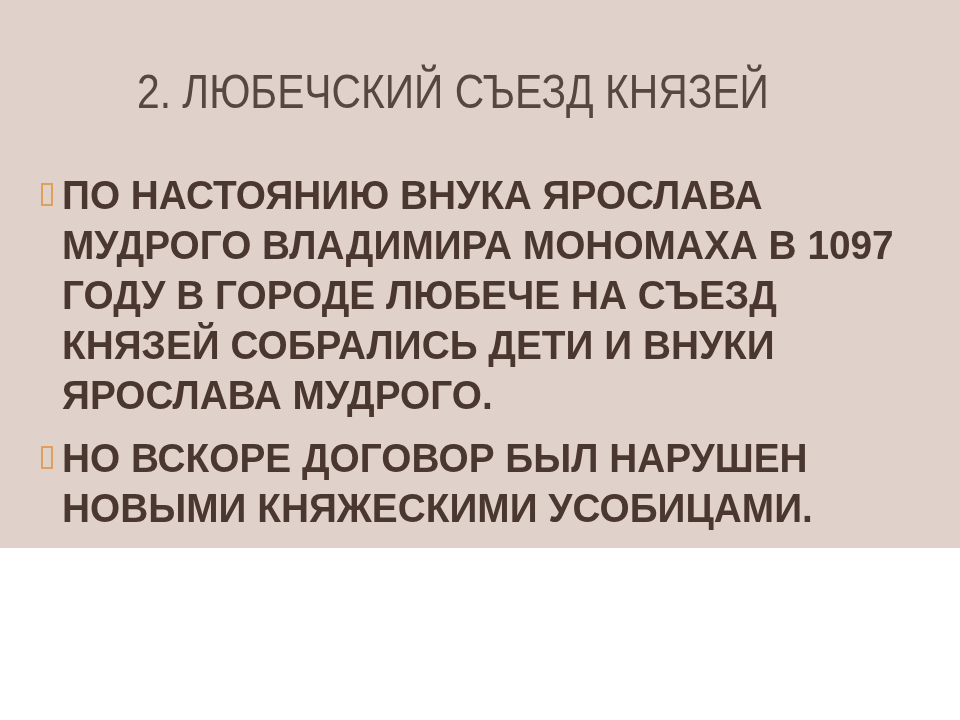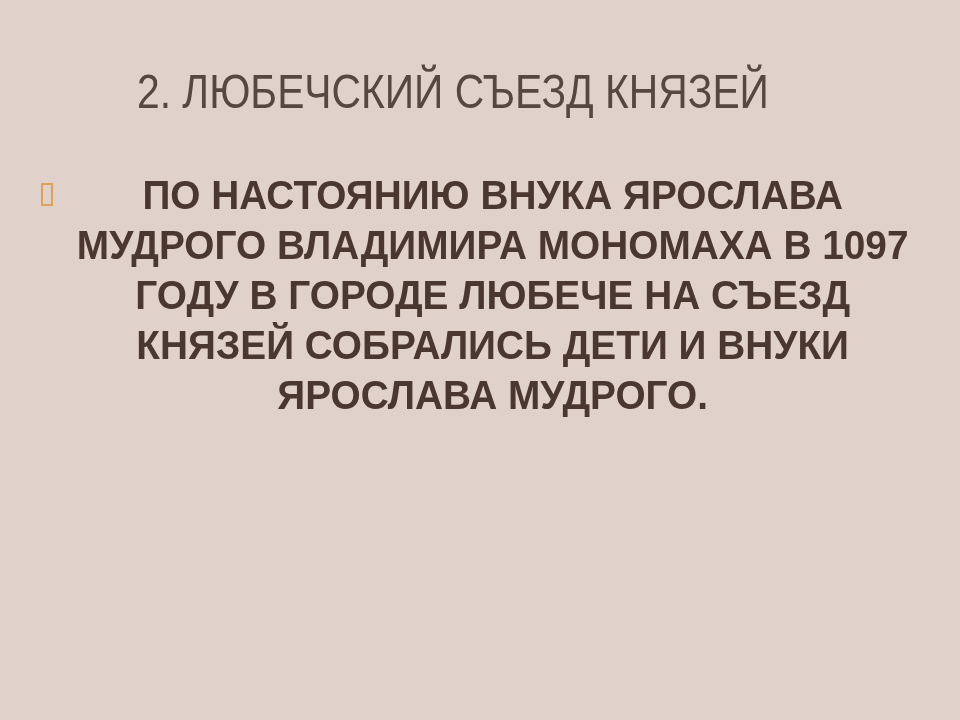--- a/index.html
+++ b/index.html
@@ -2,21 +2,21 @@
 <html style="--bg: #e0d1cb; --title-color: #564741; --body-color: #4a372f; --bullet-color: #dda15c;"><head>
 <meta charset="utf-8">
 <style>
   html, body {
     margin: 0;
     padding: 0;
   }
   .slide {
     position: relative;
     width: 960px;
-    height: 720px;
+    height: 548px;
     overflow: hidden;
     background: var(--bg, #e0d1cb);
     font-family: "Liberation Sans", sans-serif;
     text-decoration: underline;
   }
   .slide-title {
     position: absolute;
     left: 137px;
     top: 63px;
     font-size: 48px;
@@ -38,21 +38,20 @@
     list-style: none;
   }
   .bullet-item {
     position: relative;
     padding-left: 26px;
     margin-bottom: 13px;
     font-size: 40px;
     font-weight: 700;
     line-height: 50px;
     color: var(--body-color, #4a372f);
-    text-align: center;
   }
   .bullet-marker {
     position: absolute;
     left: 5px;
     top: 13px;
     width: 8px;
     height: 19px;
     border: 2px solid var(--bullet-color, #dda15c);
     background: transparent;
     box-sizing: content-box;
@@ -76,16 +75,21 @@
     <li class="bullet-item">
       <span class="bullet-marker"></span>
       <span class="bullet-text">ПО НАСТОЯНИЮ ВНУКА ЯРОСЛАВА
 МУДРОГО ВЛАДИМИРА МОНОМАХА В 1097
 ГОДУ В ГОРОДЕ ЛЮБЕЧЕ НА СЪЕЗД
 КНЯЗЕЙ СОБРАЛИСЬ ДЕТИ И ВНУКИ
 ЯРОСЛАВА МУДРОГО.</span>
     </li>
 
 
+    <li class="bullet-item">
+      <span class="bullet-marker"></span>
+      <span class="bullet-text">НО ВСКОРЕ ДОГОВОР БЫЛ НАРУШЕН
+НОВЫМИ КНЯЖЕСКИМИ УСОБИЦАМИ.</span>
+    </li>
 
   </ul>
 
 </div>
 
 </body></html>

